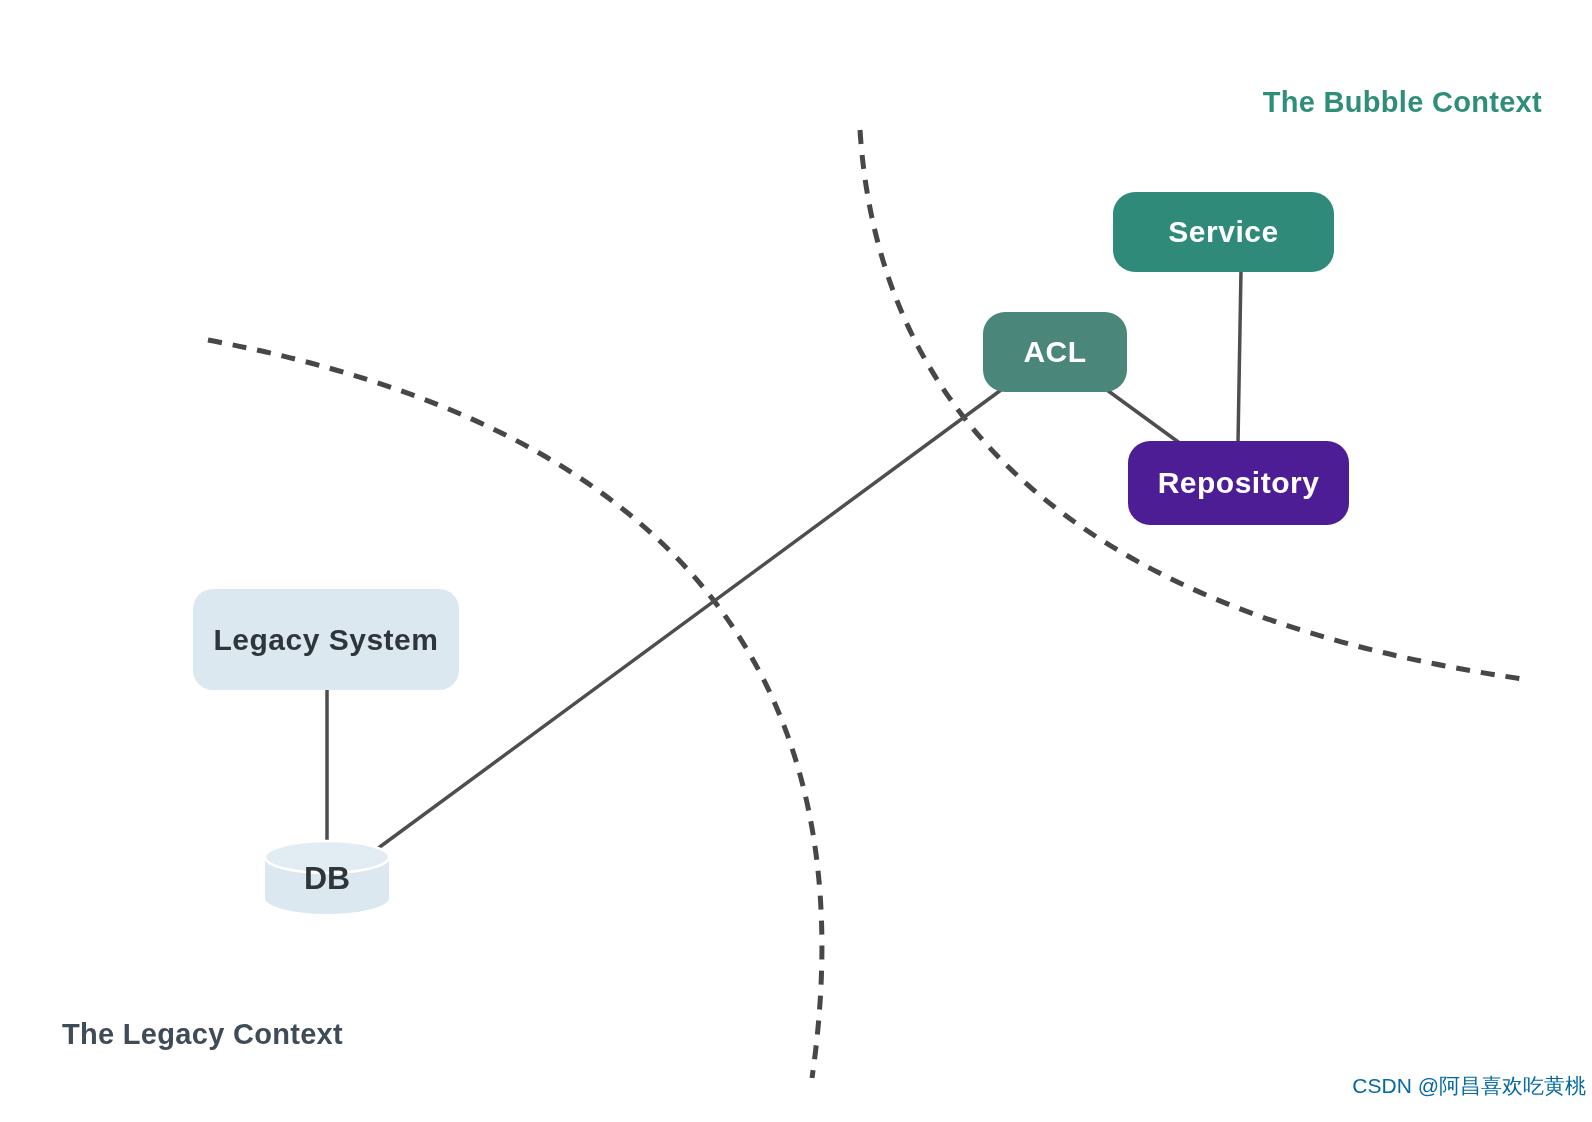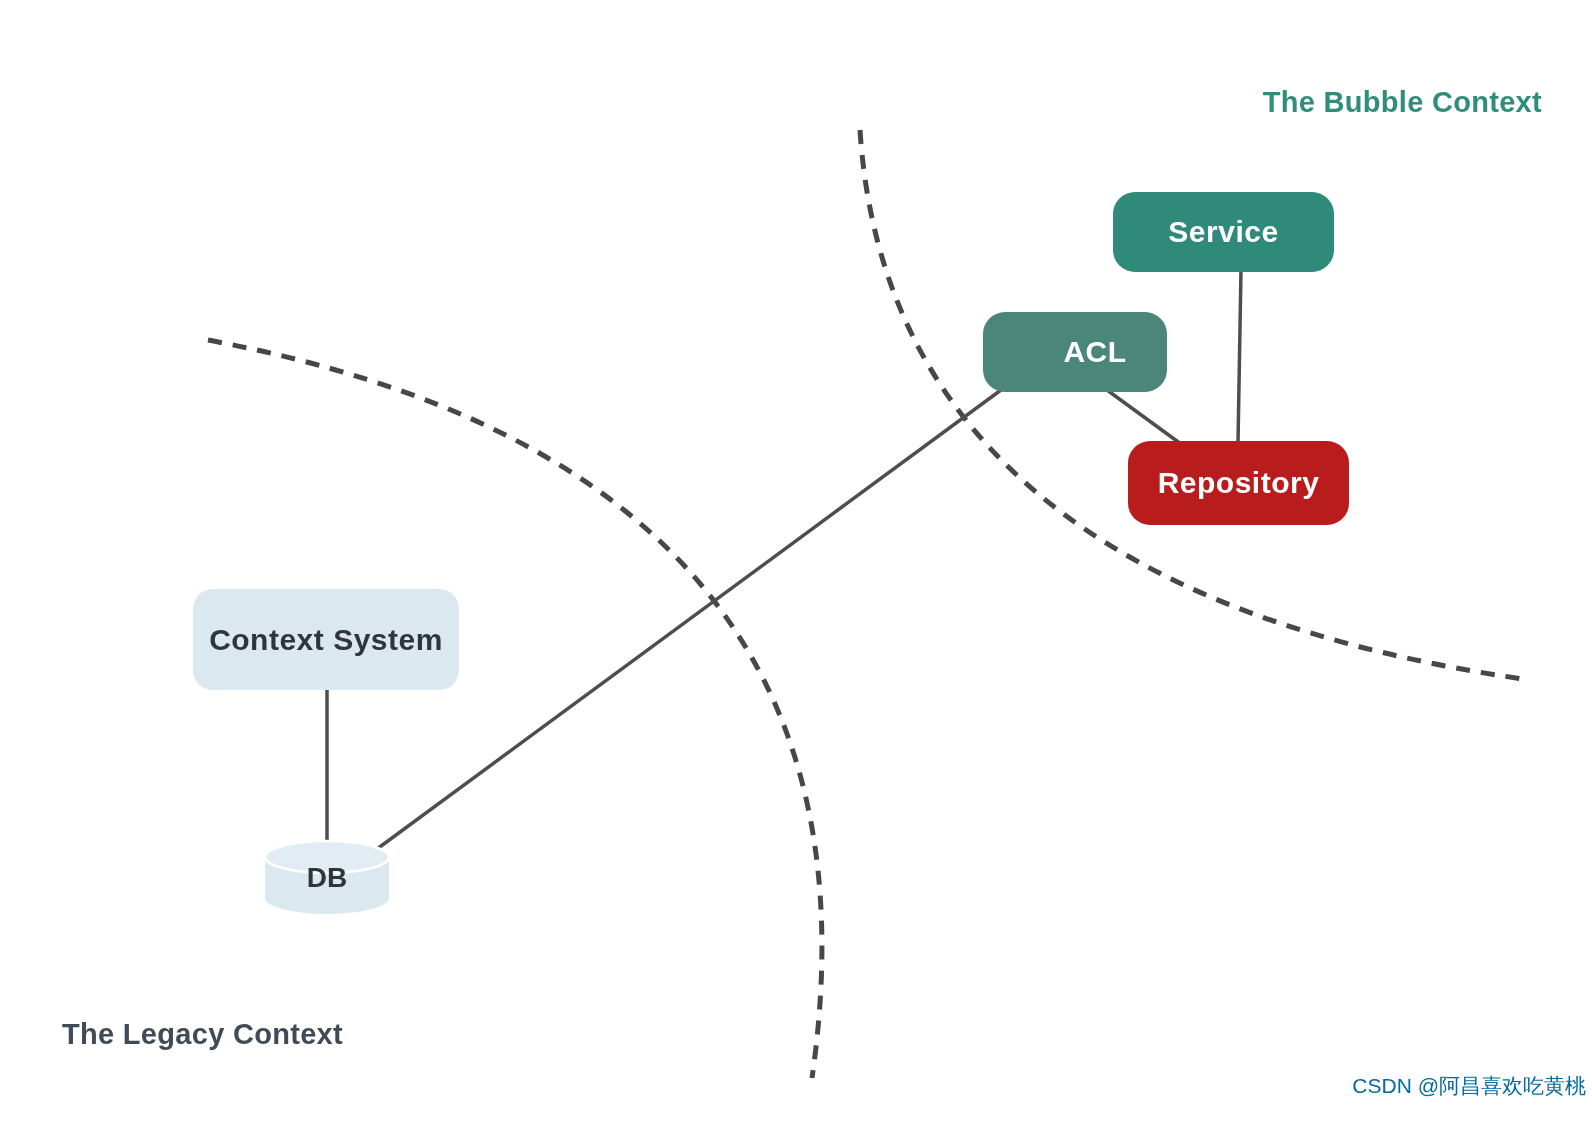--- a/index.html
+++ b/index.html
@@ -32,21 +32,21 @@
     letter-spacing: 0.5px;
   }
   .node-service    { left: 1113px; top: 192px; width: 221px; height: 80px;  border-radius: 22px; }
   .node-acl        { left: 983px;  top: 312px; width: 144px; height: 80px;  border-radius: 22px; }
   .node-repository { left: 1128px; top: 441px; width: 221px; height: 84px;  border-radius: 22px; }
   .node-legacy     { left: 193px;  top: 589px; width: 266px; height: 101px; border-radius: 20px; font-size: 30px; }
   .db-label {
     position: absolute;
     left: 264px; top: 856px; width: 126px; height: 44px;
     display: flex; align-items: center; justify-content: center;
-    font-weight: bold; font-size: 28px;
+    font-weight: bold; font-size: 32px;
   }
   .context-label {
     position: absolute;
     font-weight: bold;
     font-size: 29px;
     letter-spacing: 0.3px;
     white-space: nowrap;
   }
   .context-bubble { top: 86px; right: 50px; }
   .context-legacy { left: 62px; top: 1018px; }
@@ -77,23 +77,23 @@
       <ellipse cx="327" cy="857" rx="62" ry="16" stroke-width="2.5" fill="#e2edf3" style="stroke: rgb(255, 255, 255);"></ellipse>
     </g>
   </svg>
 
   <div class="context-label context-bubble" style="color: rgb(47, 142, 121);">The Bubble Context</div>
 
   <div class="context-label context-legacy" style="color: rgb(64, 75, 88);">The Legacy Context</div>
 
   <div class="node node-service" style="background-color: rgb(47, 138, 122); color: rgb(255, 255, 255);">Service</div>
 
-  <div class="node node-acl" style="background-color: rgb(75, 134, 123); color: rgb(255, 255, 255); padding-left: 40px;">ACL</div>
+  <div class="node node-acl" style="background-color: rgb(75, 134, 123); color: rgb(255, 255, 255);">ACL</div>
 
-  <div class="node node-repository" style="background-color: #b91c1c; color: rgb(255, 255, 255);">Repository</div>
+  <div class="node node-repository" style="background-color: #4c1d95; color: rgb(255, 255, 255);">Repository</div>
 
-  <div class="node node-legacy" style="background-color: rgb(220, 232, 239); color: rgb(46, 54, 60);">Context System</div>
+  <div class="node node-legacy" style="background-color: rgb(220, 232, 239); color: rgb(46, 54, 60);">Legacy System</div>
 
   <div class="db-label" style="color: rgb(46, 54, 60);">DB</div>
 
   <div class="watermark" style="color: #0369a1;">CSDN @阿昌喜欢吃黄桃</div>
 
 </div>
 
 </body></html>

